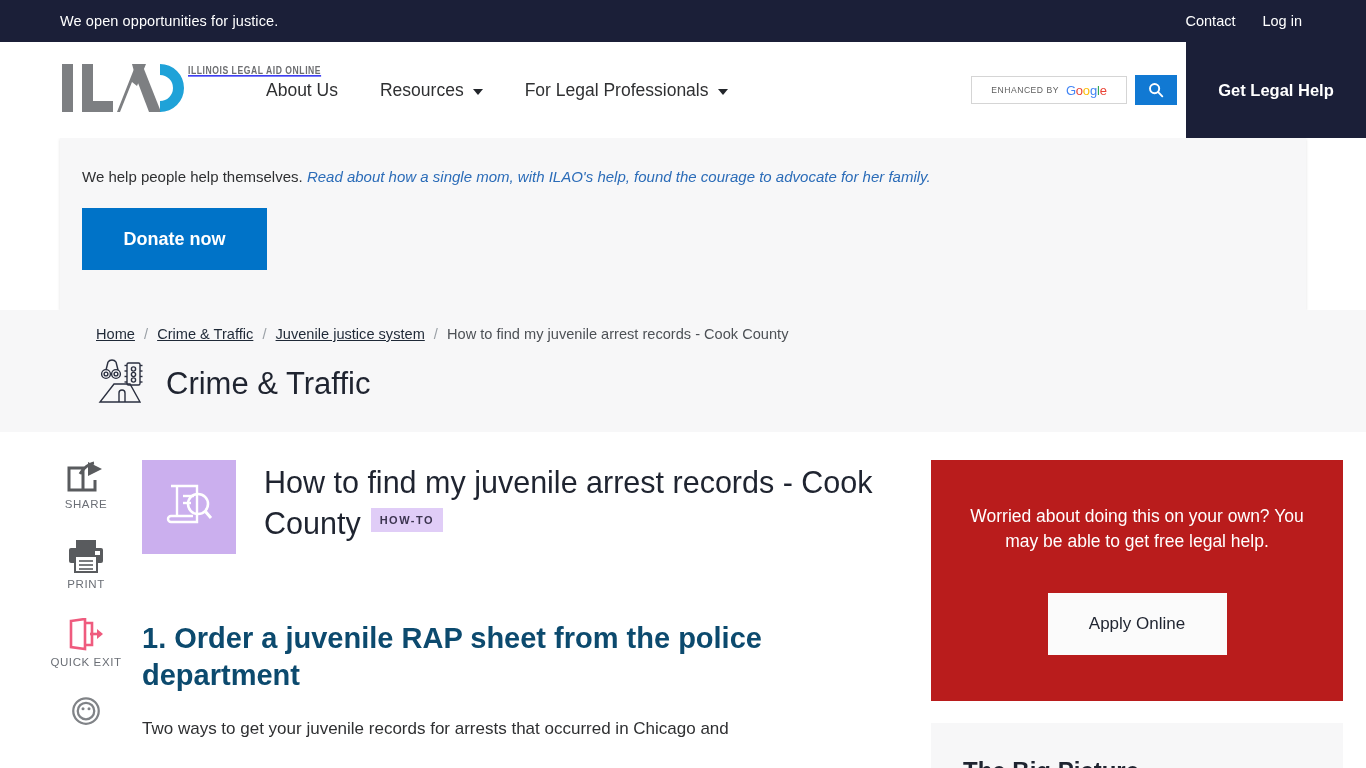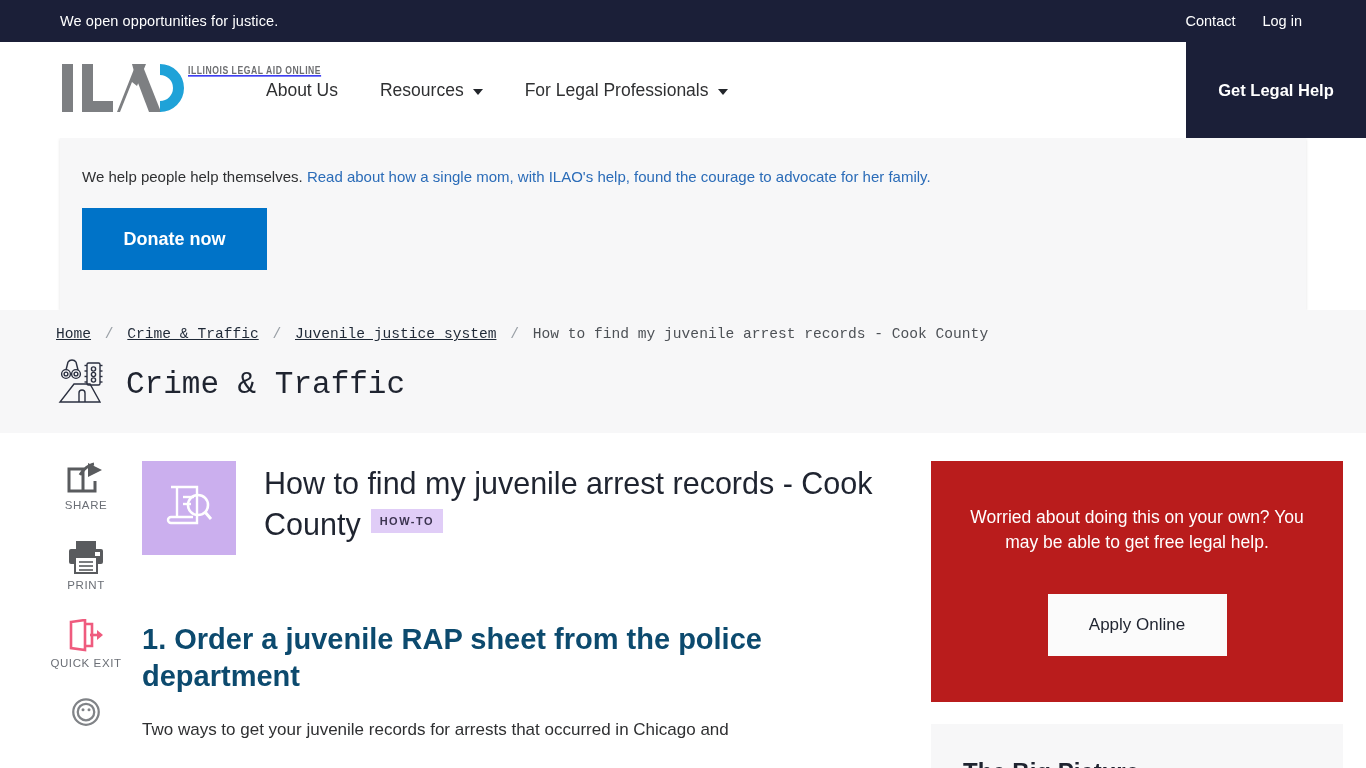--- a/index.html
+++ b/index.html
@@ -148,37 +148,36 @@
     padding: 0 60px;
     background: #ffffff;
   }
   .banner {
     background: #f7f7f8;
     box-shadow: 0 1px 3px rgba(0,0,0,.12);
     height: 172px;
     padding: 30px 22px 0 22px;
   }
   .banner-text { font-size: 15px; color: #2f3032; }
-  .banner-text a { color: #2b6cb8; text-decoration: none; }
+  .banner-text a { color: #2b6cb8; text-decoration: none; font-style: italic; }
   .donate {
     margin-top: 23px;
     width: 185px; height: 62px;
     background: #0073c8;
     color: #fff;
     border: none;
     font-size: 18px;
     font-weight: 700;
     cursor: pointer;
   }
 
   
   .crumbband {
     background: #f7f7f8;
-    padding: 16px 0 22px 56px;
-    font-family: Liberation Mono, monospace;
+    padding: 16px 0 22px 96px;
   }
   .crumbs { font-size: 14.6px; color: #4d5156; }
   .crumbs a { color: #1f2937; text-decoration: underline; }
   .crumbs .sep { color: #9aa0a6; margin: 0 5px; }
   .crumbs .current { color: #4d5156; }
   .cat {
     display: flex; align-items: center; gap: 18px;
     margin-top: 16px;
   }
   .cat-title { font-size: 31px; color: #1f2430; font-weight: 400; }
@@ -296,20 +295,32 @@
       <span>Resources</span>
       <span class="chev"></span>
     </div>
     <div class="navitem">
       <span>For Legal Professionals</span>
       <span class="chev"></span>
     </div>
   </nav>
 
   <div class="header-right">
+    <div class="searchwrap">
+      <div class="searchbox">
+        <span class="enh">ENHANCED BY</span>
+        <span class="gword"><span>G</span><span>o</span><span>o</span><span>g</span><span>l</span><span>e</span></span>
+      </div>
+      <button class="searchbtn">
+        <svg width="16" height="16" viewBox="0 0 16 16" aria-hidden="true">
+          <circle cx="6.6" cy="6.6" r="4.6" fill="none" stroke="#ffffff" stroke-width="1.9"></circle>
+          <line x1="10.2" y1="10.2" x2="14.3" y2="14.3" stroke="#ffffff" stroke-width="1.9" stroke-linecap="round"></line>
+        </svg>
+      </button>
+    </div>
     <div class="gethelp">Get Legal Help</div>
   </div>
 </div>
 
 <div class="banner-area">
   <div class="banner">
     <div class="banner-text">
       <span>We help people help themselves. </span><a href="#">Read about how a single mom, with ILAO's help, found the courage to advocate for her family.</a>
     </div>
     <button class="donate">Donate now</button>

